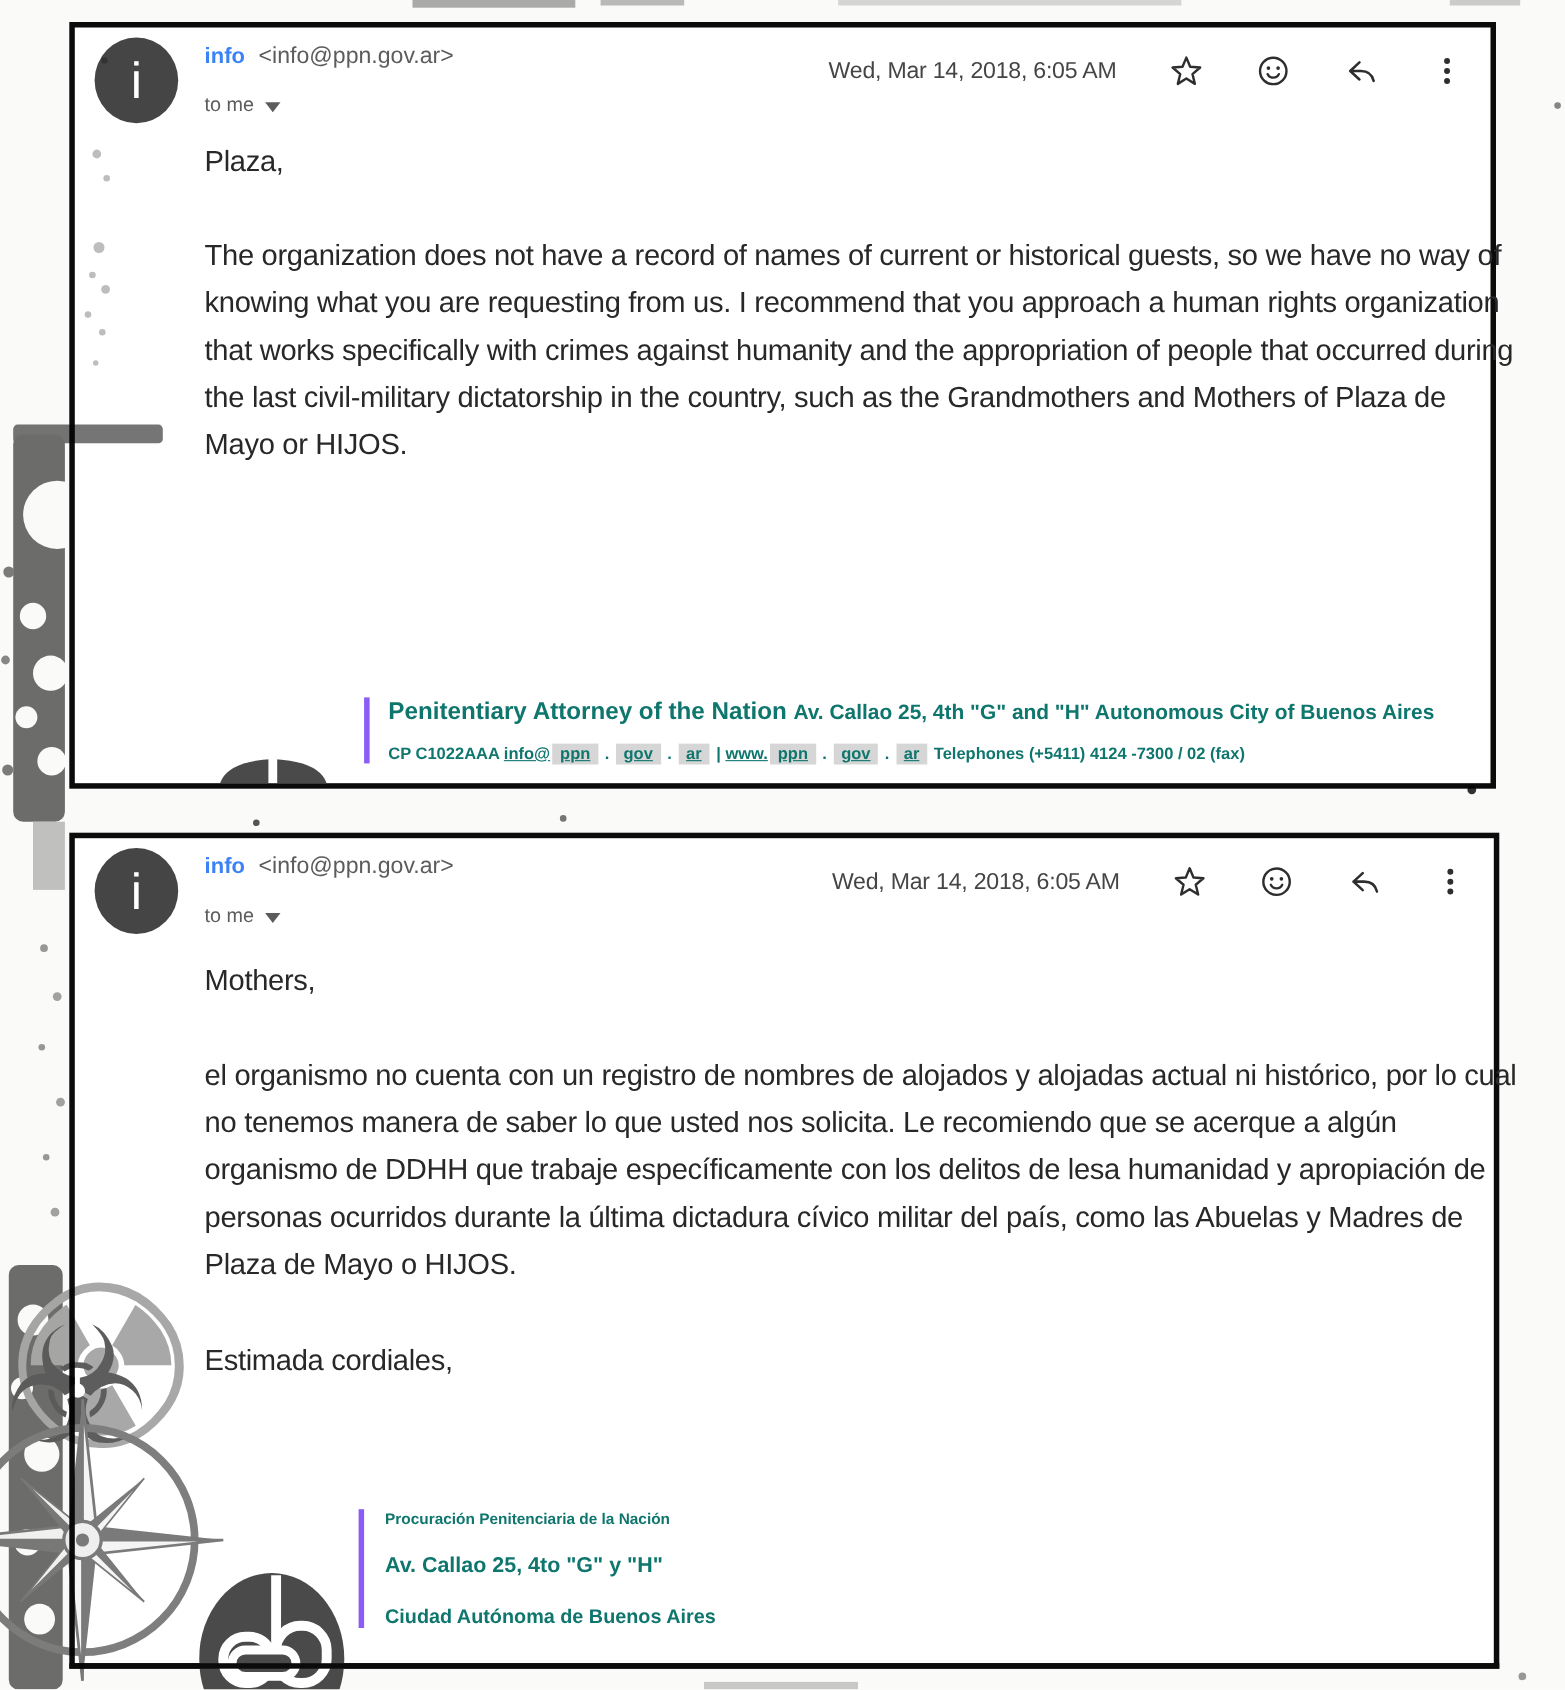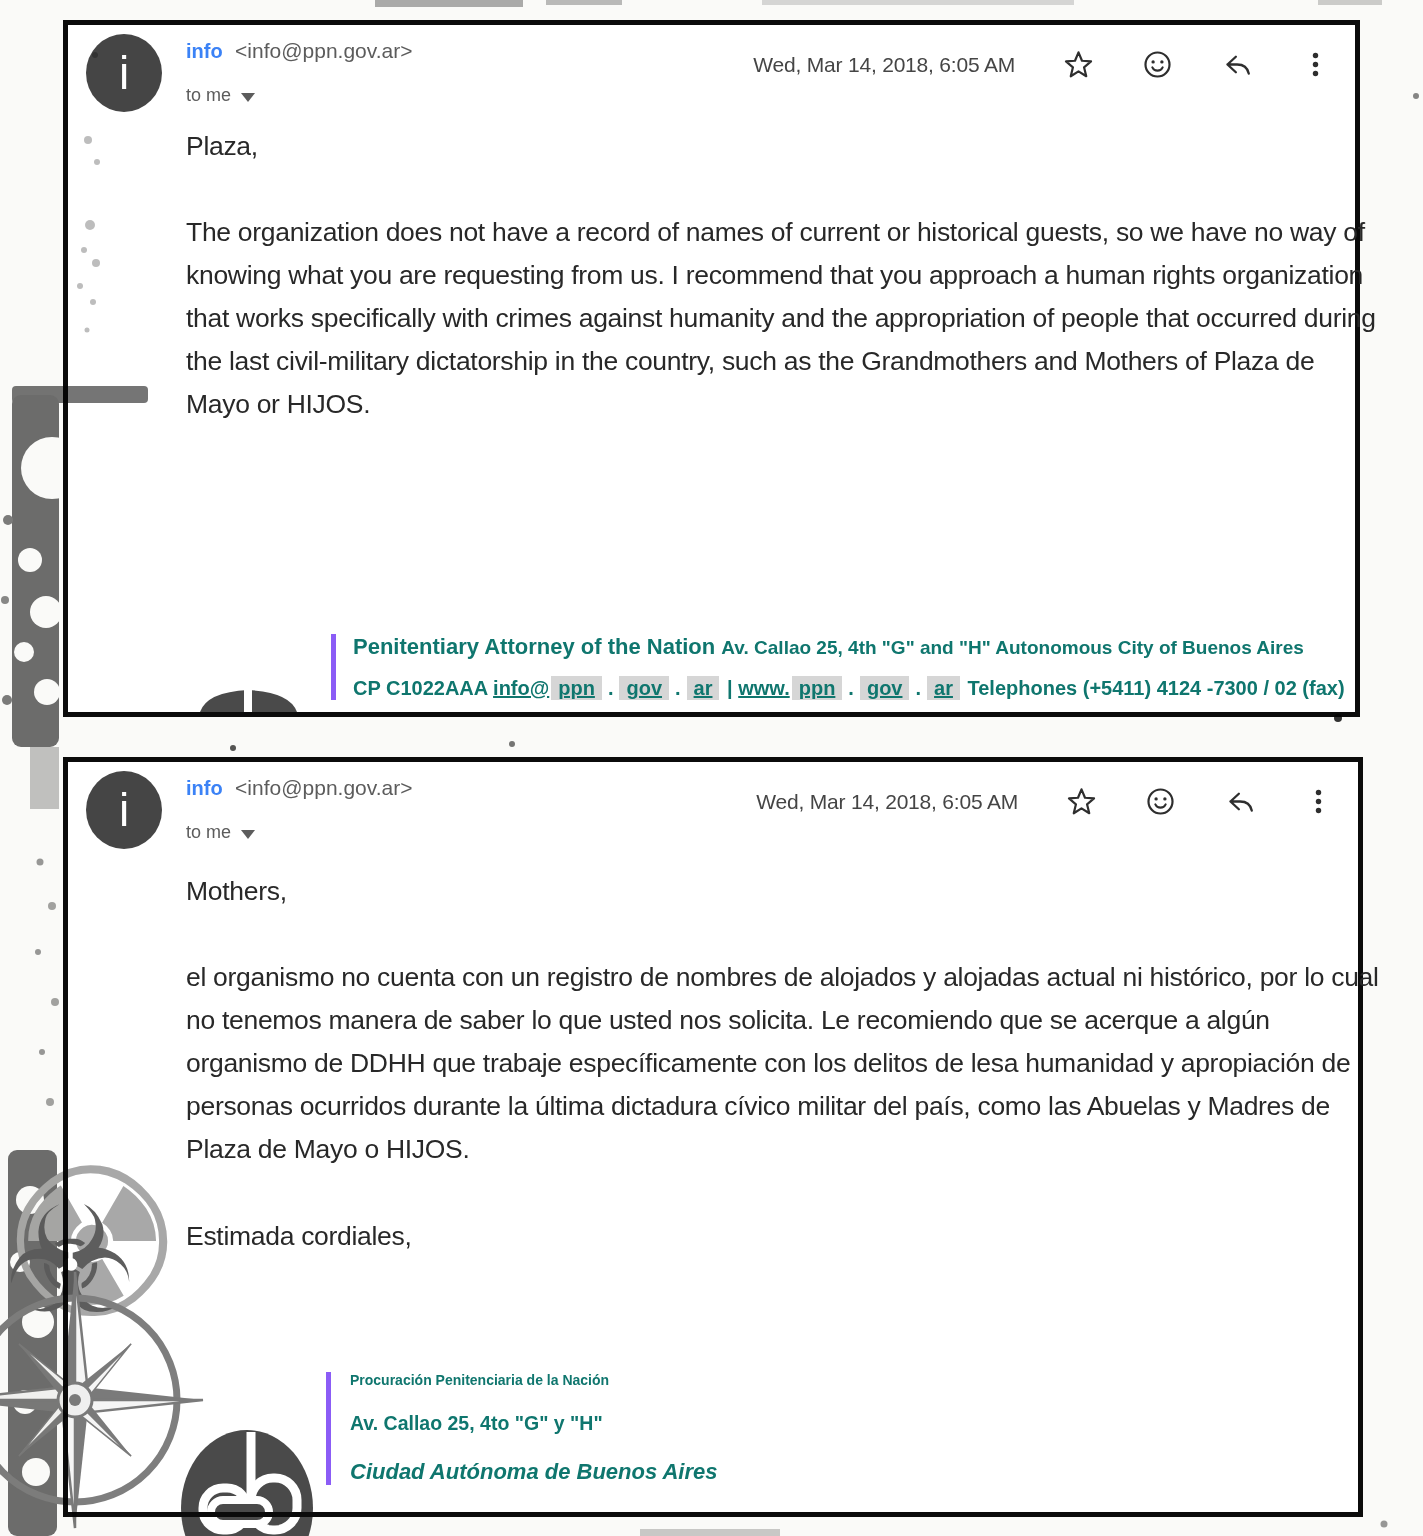--- a/index.html
+++ b/index.html
@@ -52,29 +52,29 @@
   .para    { margin-top:43px; }
   .closing { margin-top:44px; }
 
   .sig {
     position:absolute; border-left:5px solid #8b5cf6;
     color:#0f766e; font-weight:bold;
   }
   #sig-en { left:263px; top:609px; padding-left:17px; width:1015px; }
   #sig-en .sig-line1 { font-size:22px; white-space:nowrap; }
   #sig-en .sig-addr  { font-size:19px; }
-  #sig-en .sig-line2 { font-size:20px; margin-top:17px; white-space:nowrap; }
+  #sig-en .sig-line2 { font-size:15px; margin-top:17px; white-space:nowrap; }
   .hl  { background:#d6d6d6; padding:1px 7px; margin:0 2px; }
   .dot { margin:0 4px; }
   .lnk { text-decoration:underline; cursor:pointer; }
 
   #sig-es { left:258px; top:610px; padding-left:19px; width:900px; }
   #sig-es .l1 { font-size:14px; margin-bottom:24px; }
   #sig-es .l2 { font-size:19.5px; margin-bottom:24px; }
-  #sig-es .l3 { font-size:22px;font-style:italic; }
+  #sig-es .l3 { font-size:18px; }
 
   .logo-partial { position:absolute; left:132px; bottom:0; width:97px; height:26px; }
   .logo-es { position:absolute; left:181px; top:1430px; width:133px; height:106px; z-index:3; overflow:hidden; }
   .border-patch { position:absolute; left:63px; top:1512px; width:1300px; height:5px; background:#0b0b0b; z-index:4; }
 
   .artifacts {
     position:absolute; left:0; top:0; z-index:6;
     pointer-events:none; mix-blend-mode:multiply;
   }
 </style>

